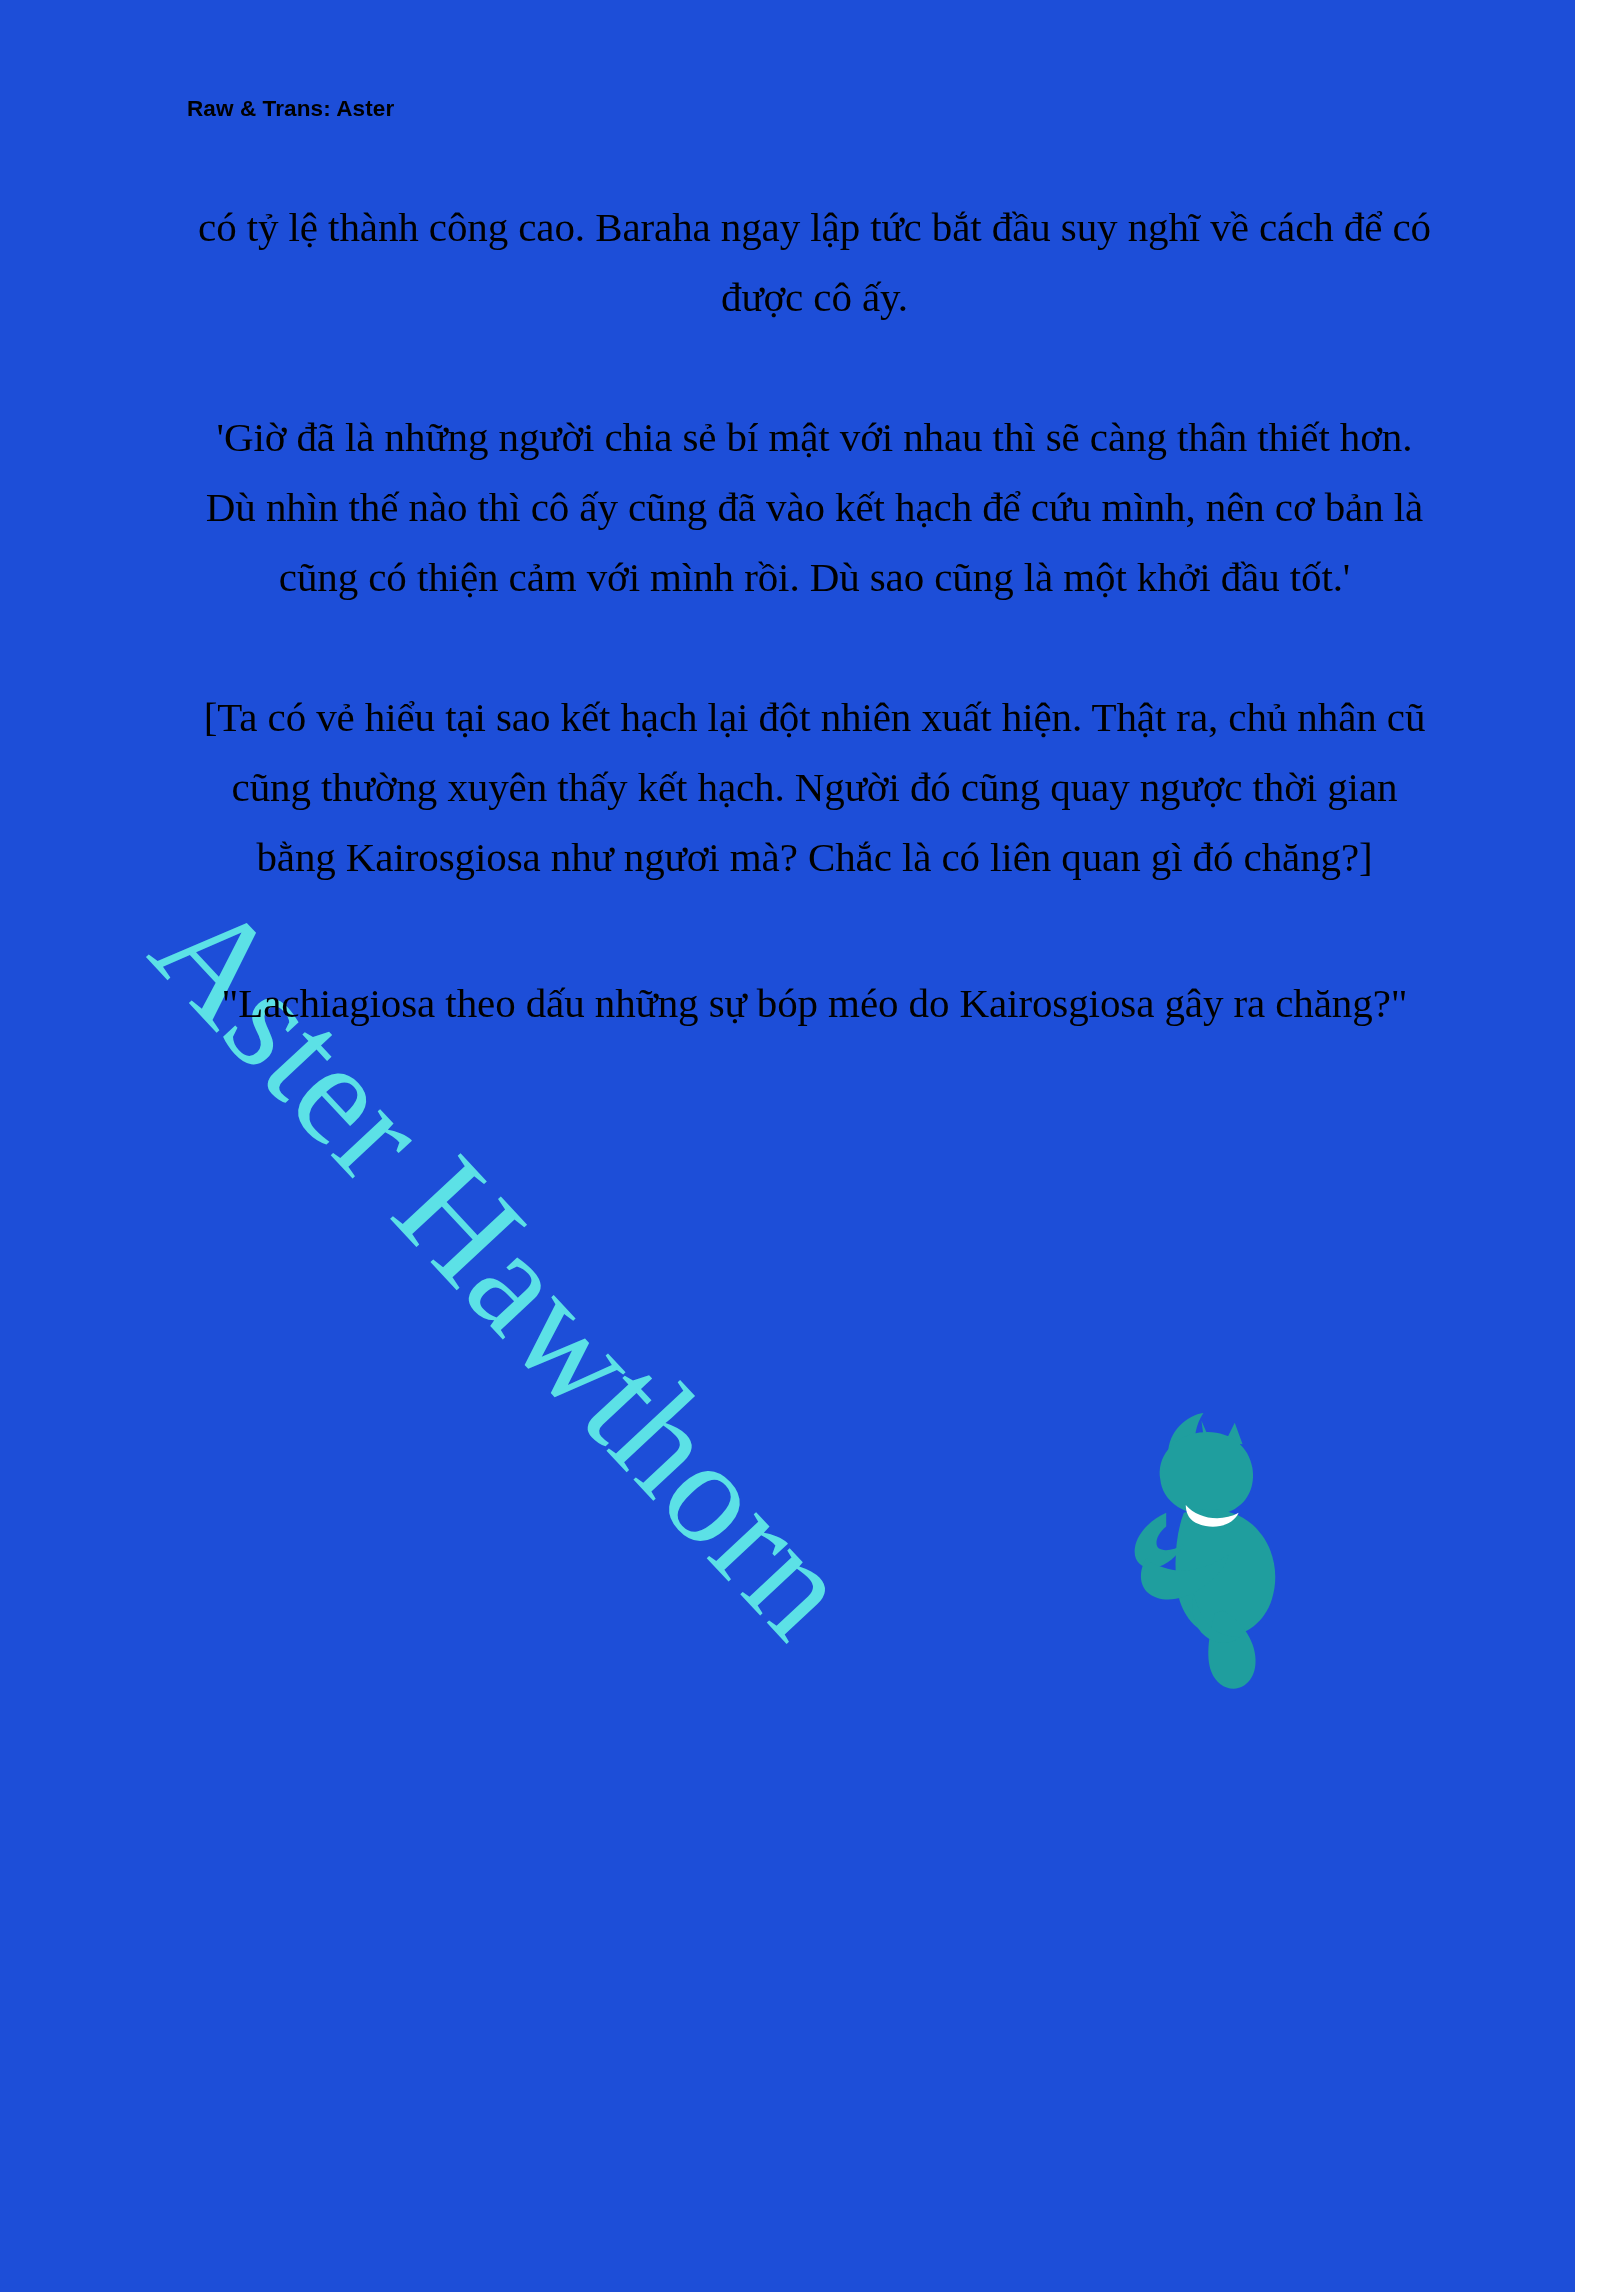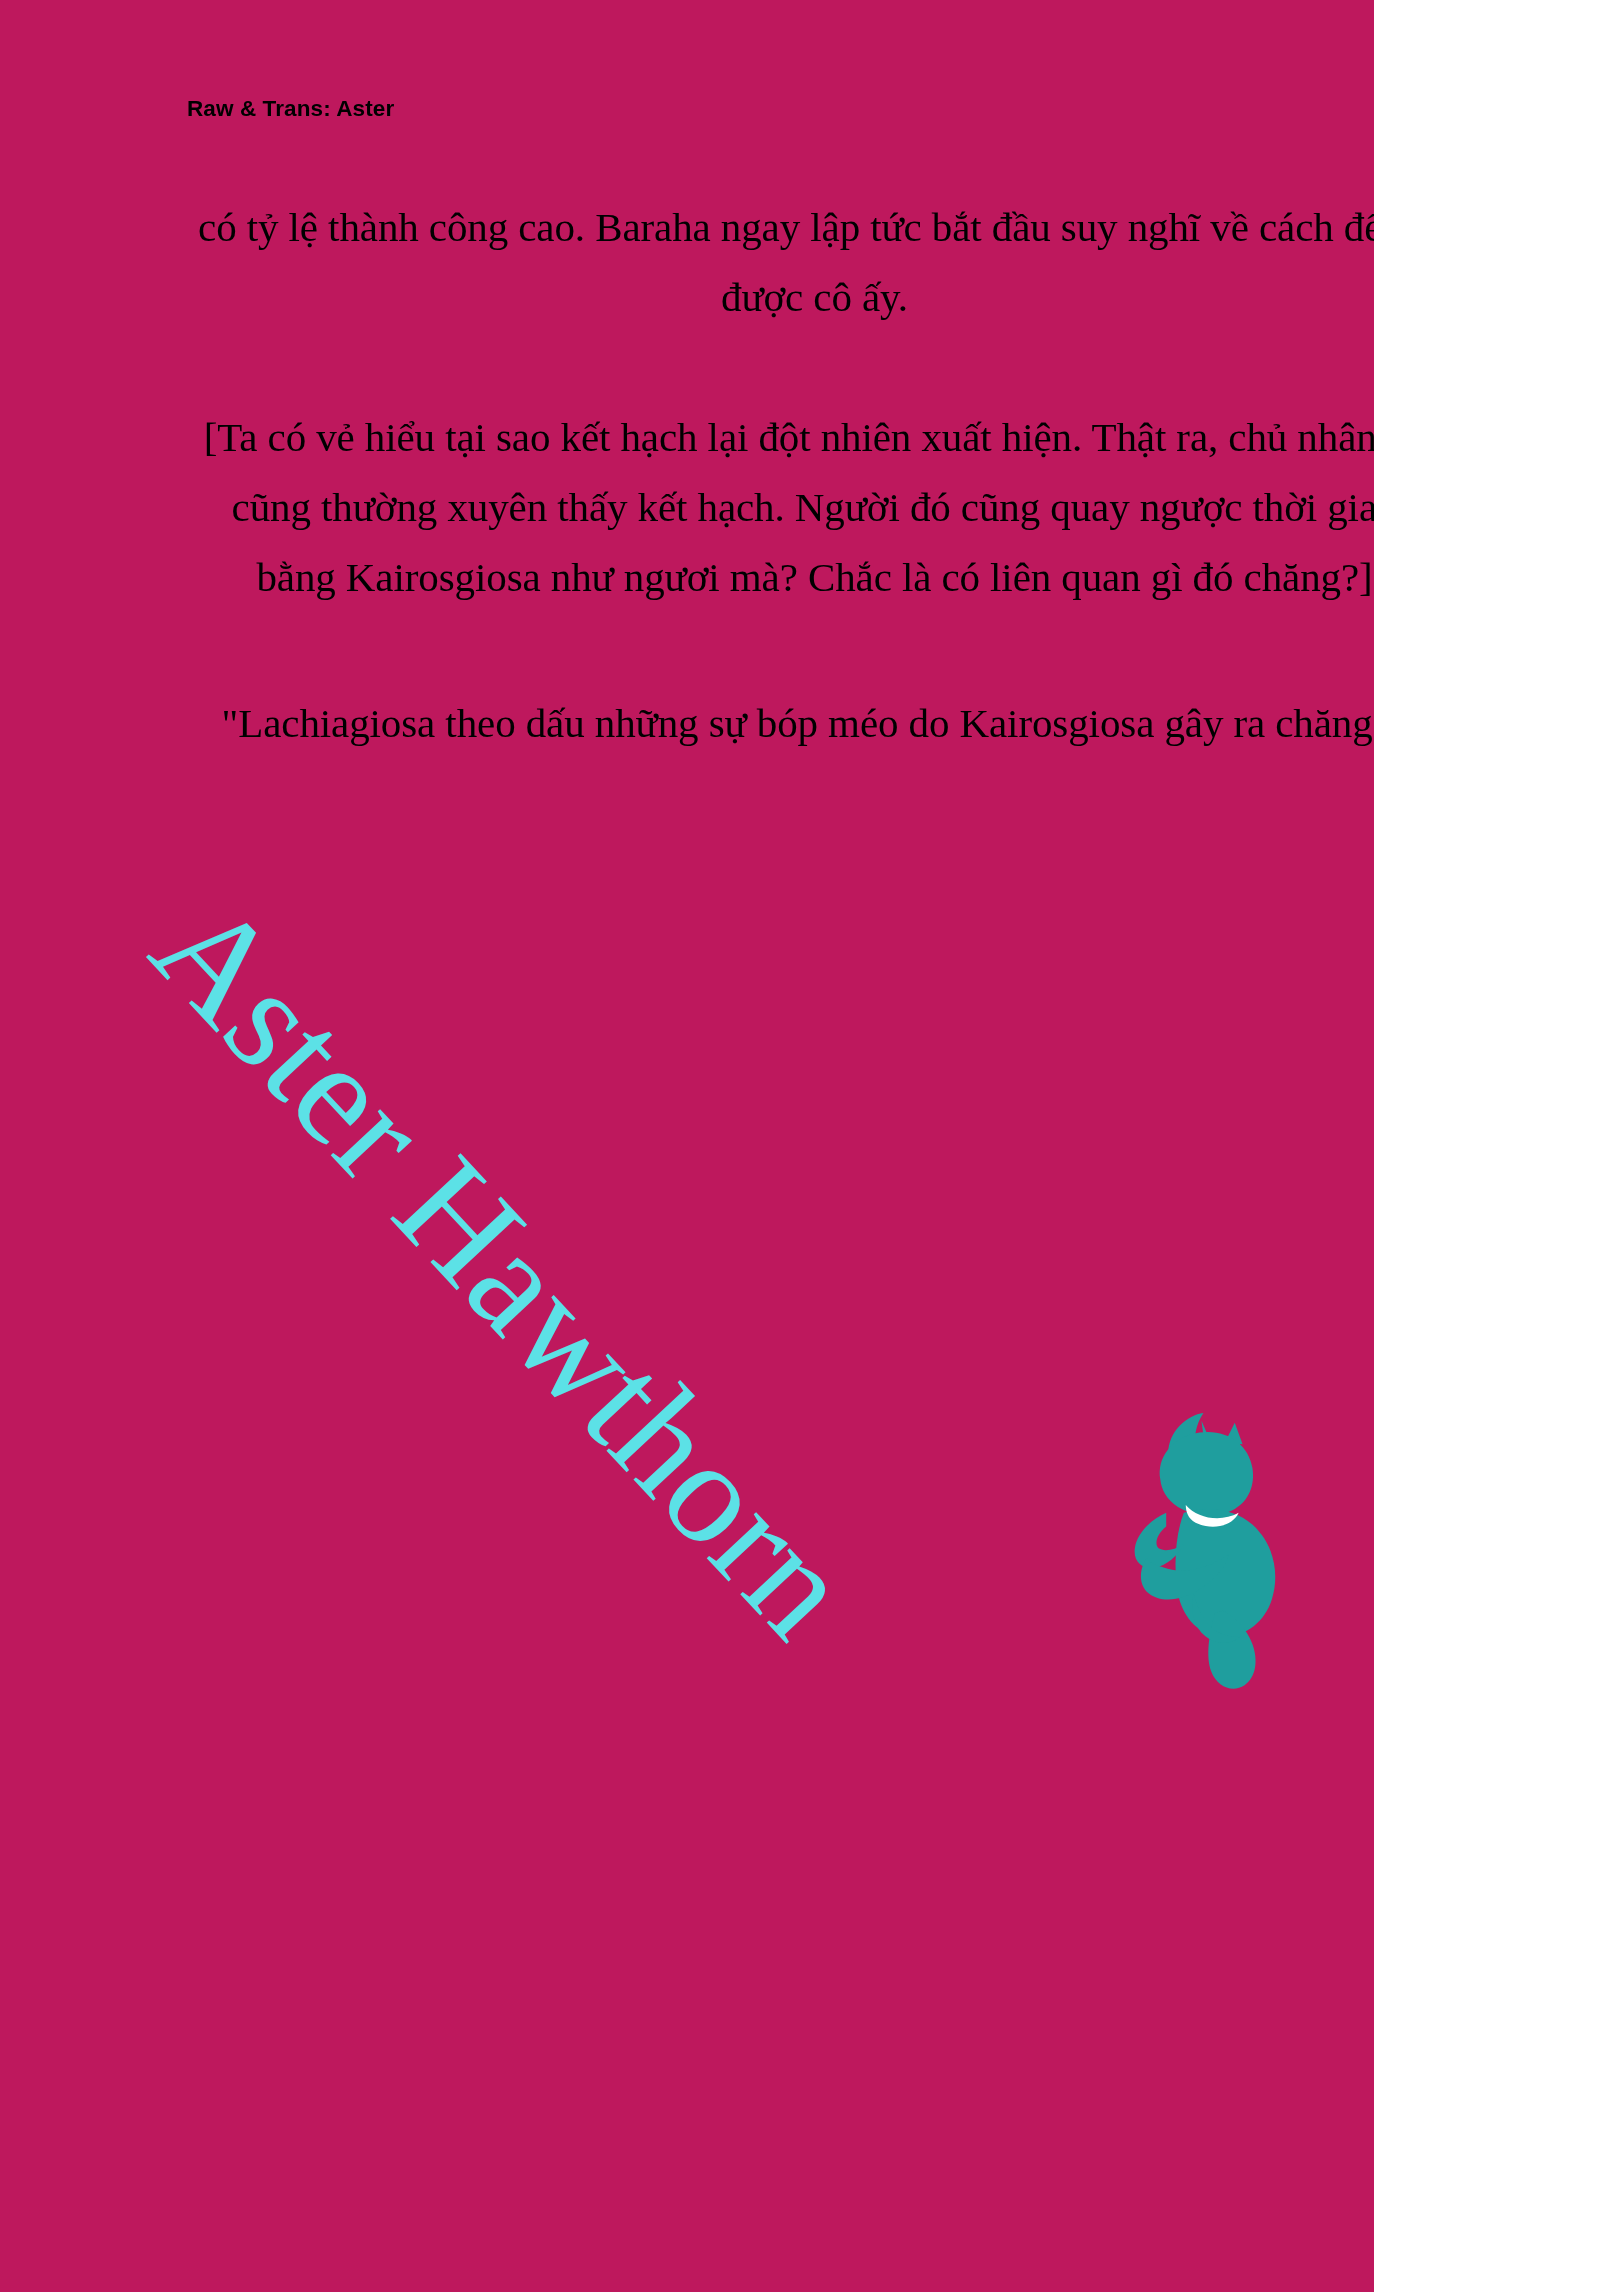--- a/index.html
+++ b/index.html
@@ -2,23 +2,23 @@
 <html><head>
 <meta charset="utf-8">
 <style>
   html, body {
     margin: 0;
     padding: 0;
     background: #ffffff;
   }
   .page {
     position: relative;
-    width: 1374px;
+    width: 1575px;
     height: 2293px;
-    background: #be185d;
+    background: #1d4ed8;
     overflow: hidden;
     font-family: "Liberation Serif", "DejaVu Serif", serif;
   }
 
   
   .header {
     position: absolute;
     top: 96px;
     left: 187px;
     font-family: "Liberation Sans", "DejaVu Sans", sans-serif;
@@ -124,18 +124,19 @@
         <path d="M70 186 C66 204 70 220 82 230 C94 240 110 238 118 230
                  C104 232 90 226 82 214 C76 205 72 196 70 186 Z"></path>
       </g>
 
       <path d="M62 96 C74 110 98 114 116 104 C110 118 88 122 72 114 C64 110 62 102 62 96 Z" fill="#ffffff"></path>
     </svg>
   </div>
 
   <div class="body-text">
     <p class="para">có tỷ lệ thành công cao. Baraha ngay lập tức bắt đầu suy nghĩ về cách để có được cô ấy.</p>
+    <p class="para">'Giờ đã là những người chia sẻ bí mật với nhau thì sẽ càng thân thiết hơn. Dù nhìn thế nào thì cô ấy cũng đã vào kết hạch để cứu mình, nên cơ bản là cũng có thiện cảm với mình rồi. Dù sao cũng là một khởi đầu tốt.'</p>
     <p class="para">[Ta có vẻ hiểu tại sao kết hạch lại đột nhiên xuất hiện. Thật ra, chủ nhân cũ cũng thường xuyên thấy kết hạch. Người đó cũng quay ngược thời gian bằng Kairosgiosa như ngươi mà? Chắc là có liên quan gì đó chăng?]</p>
     <p class="para tight-gap">"Lachiagiosa theo dấu những sự bóp méo do Kairosgiosa gây ra chăng?"</p>
   </div>
 
 </div>
 
 
 </body></html>

